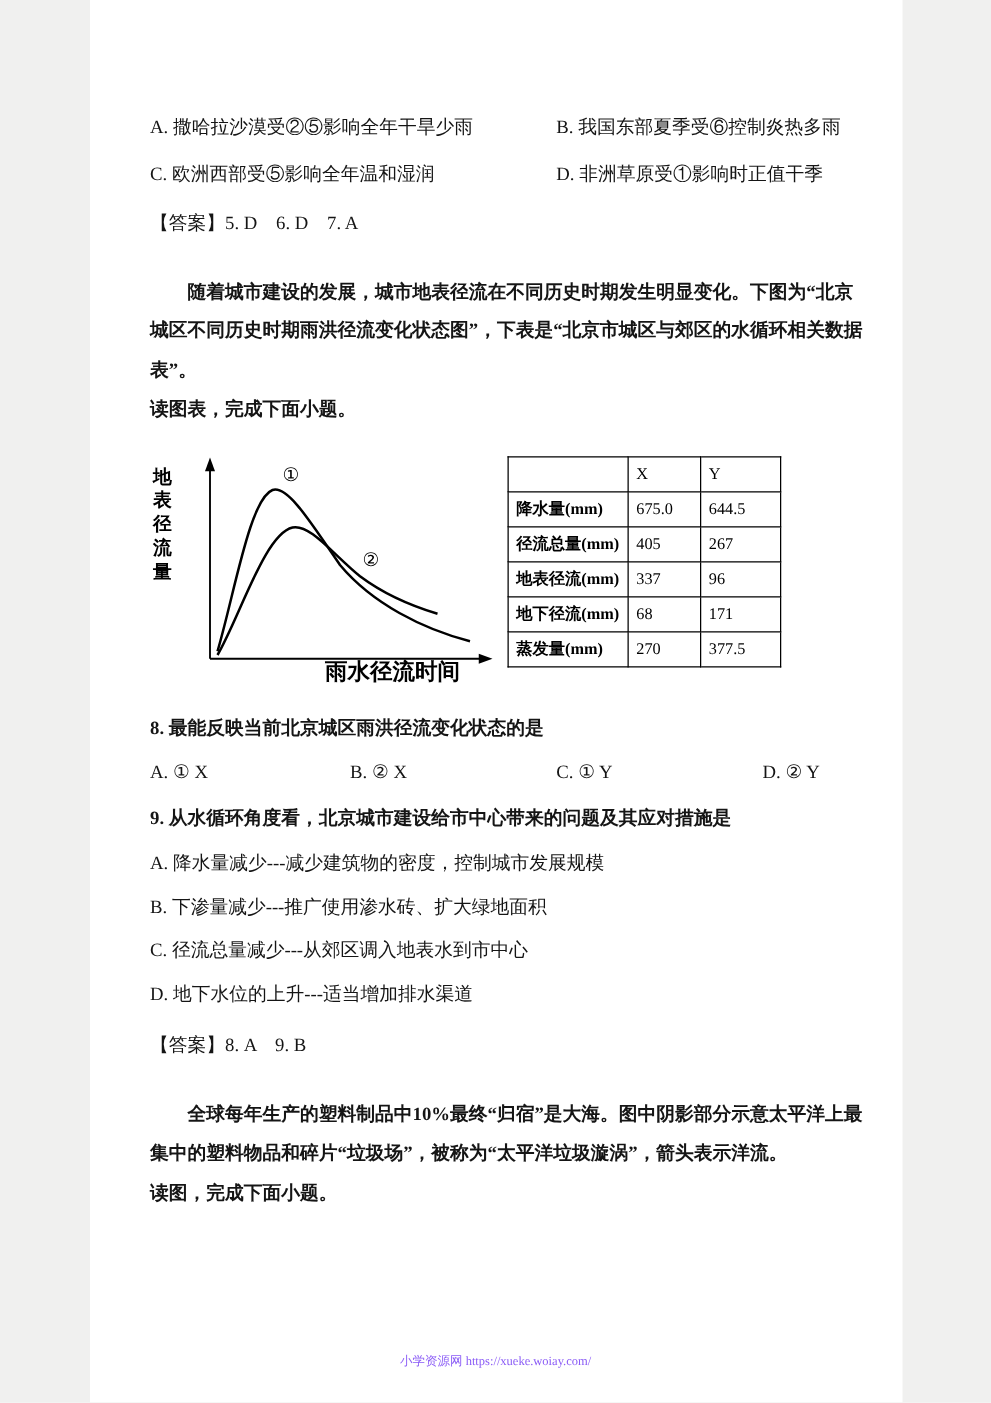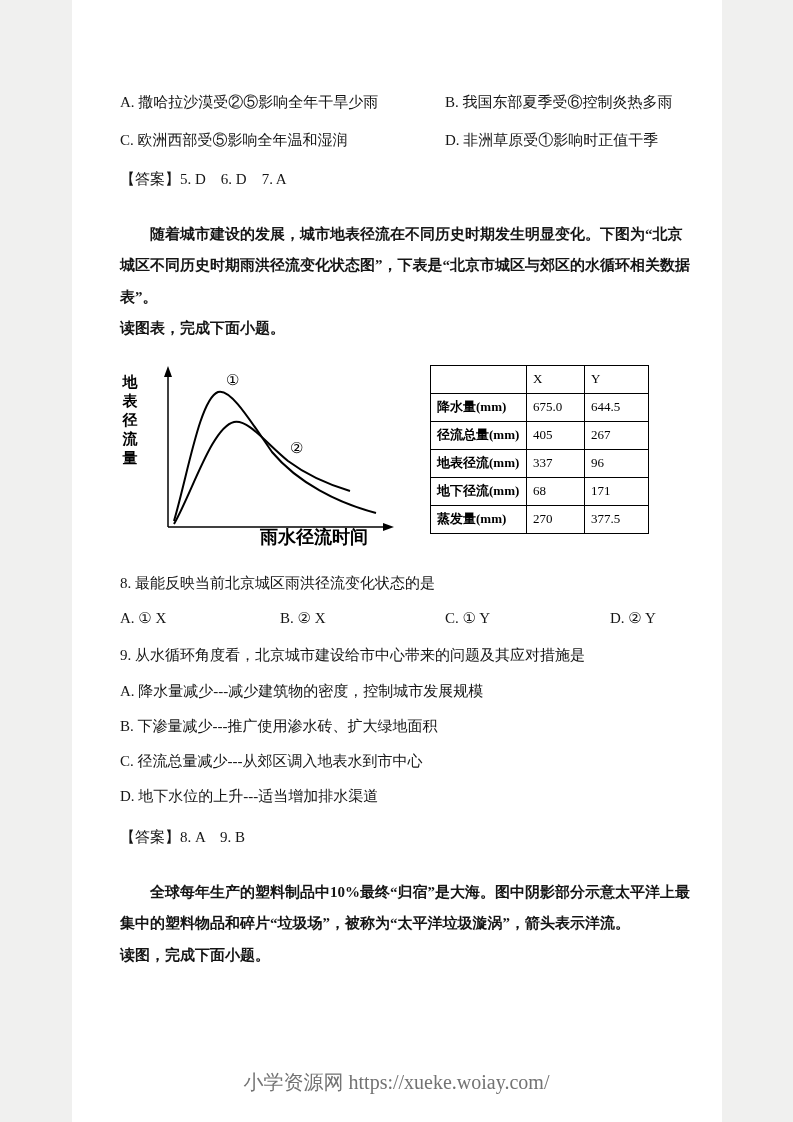--- a/index.html
+++ b/index.html
@@ -20,21 +20,21 @@
     font-size:15px; color:#151515; line-height:1.35;
   }
   .opt-2col { display:flex; margin-bottom:18px; }
   .opt-2col .left { width:325px; flex:0 0 auto; }
   .opt-2col .right { flex:1; }
   .answer-line { margin:16px 0 0 0; white-space:pre-wrap; }
   .para { margin-top:30px; line-height:2.1;font-weight:bold; }
   .para .body { text-indent:2em; }
   .para .tail { text-indent:0; }
 
-  .figure { margin-top:16px; display:flex; align-items:flex-start;gap:24px; }
+  .figure { margin-top:16px; display:flex; align-items:flex-start; }
   .chart-wrap { position:relative; width:290px; height:188px; flex:0 0 auto; }
   .y-axis-label {
     position:absolute; left:2px; top:12px; width:1.05em;
     font-size:15px; line-height:19px; word-break:break-all; text-align:center;
     color:#000; font-weight:bold;
   }
   .x-axis-label {
     position:absolute; left:140px; top:164px; font-size:18px; color:#000;
     font-weight:bold; white-space:nowrap;
   }
@@ -45,31 +45,31 @@
     border-collapse:collapse; margin-left:-4px; margin-top:4px;
     font-size:13px; color:#000;
   }
   .data-table td {
     border:1px solid #000; height:28px; padding:2px 6px; vertical-align:middle;
   }
   .data-table td.lbl { width:96px; font-weight:bold; }
   .data-table td.vx { width:58px; }
   .data-table td.vy { width:64px; }
 
-  .q-stem { margin-top:24px; }
+  .q-stem { margin-top:24px;font-weight:bold; }
   .q8-opts { display:flex; margin-top:15px; }
   .q8-opts span:nth-child(1){ width:160px; }
   .q8-opts span:nth-child(2){ width:165px; }
   .q8-opts span:nth-child(3){ width:165px; }
   .q8-opts span:nth-child(4){ flex:1; }
   .q9-opts div { margin-top:15px; }
 
   .footer {
     position:absolute; left:0; right:0; bottom:26px; text-align:center;
-    font-size:20px; color:#737373;
+    font-size:10px; color:#8b5cf6;
     font-family:"Liberation Serif","DejaVu Serif",serif;
   }
 </style>
 </head>
 <body>
 
 <div class="canvas">
   <div class="sheet">
     <div class="content">
 

